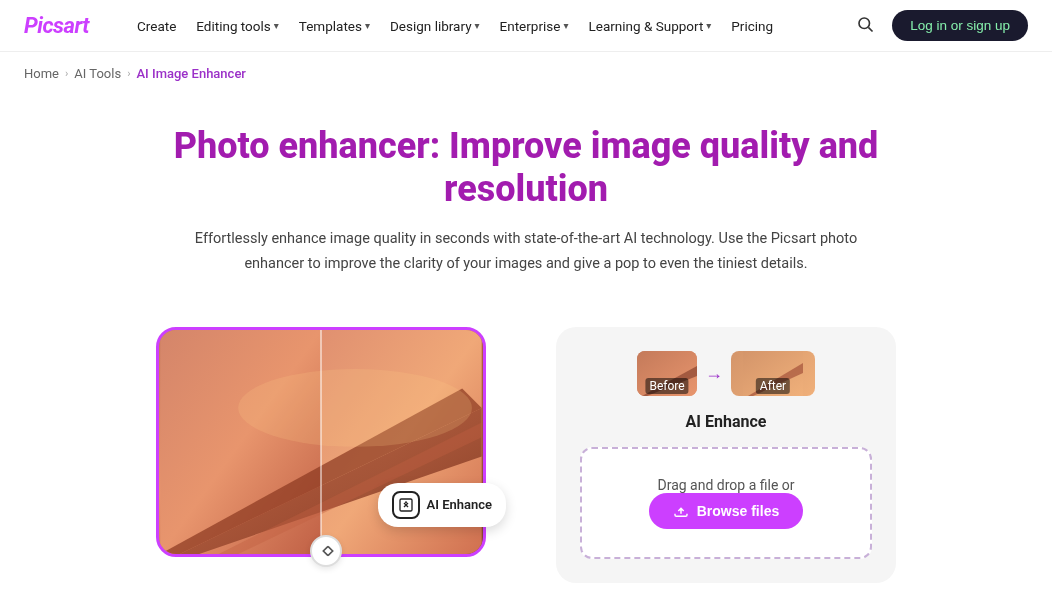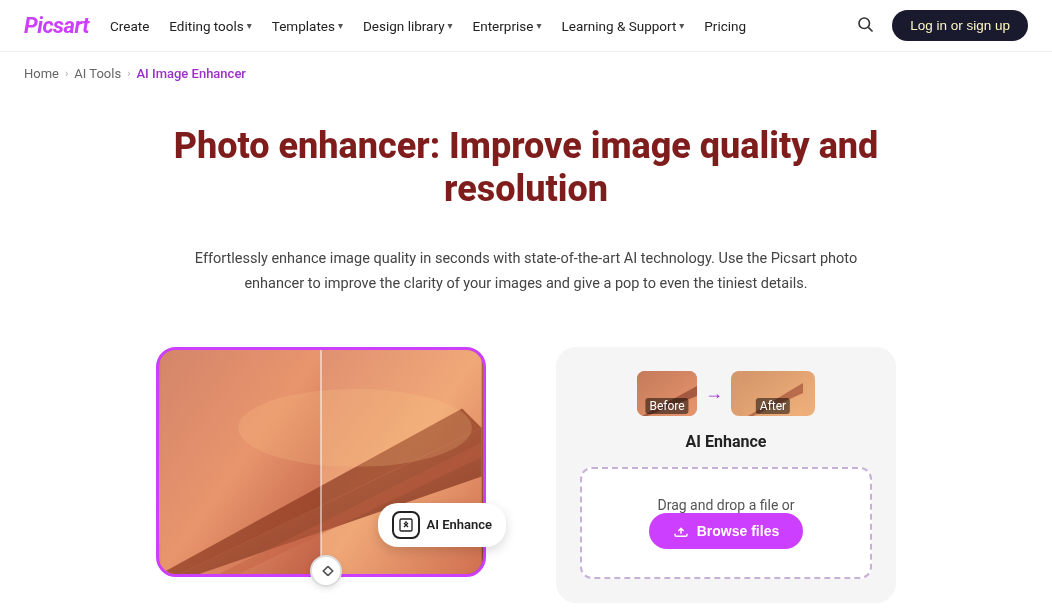--- a/index.html
+++ b/index.html
@@ -4,50 +4,50 @@
   <style>
     * { margin: 0; padding: 0; box-sizing: border-box; }
     body { font-family: -apple-system, BlinkMacSystemFont, 'Segoe UI', Roboto, sans-serif; background: #fff; color: #222; font-size: 14px; }
 
     
     nav {
       display: flex; align-items: center; justify-content: space-between;
       padding: 0 24px; height: 52px; border-bottom: 1px solid #eee;
       position: relative; z-index: 10;
     }
-    .nav-left { display: flex; align-items: center; gap: 13px; }
+    .nav-left { display: flex; align-items: center; gap: 40px; }
     .nav-logo { font-size: 22px; font-weight: 700; color: #cc3fff; letter-spacing: -0.5px; font-style: italic; }
     .nav-links { display: flex; align-items: center; gap: 4px; }
     .nav-link {
       font-size: 13.5px; color: #222; text-decoration: none; padding: 6px 8px;
       border-radius: 4px; display: flex; align-items: center; gap: 3px; cursor: pointer;
     }
     .nav-link .chevron { font-size: 10px; color: #555; }
     .nav-right { display: flex; align-items: center; gap: 12px; }
     .nav-search { cursor: pointer; padding: 6px; border-radius: 4px; }
     .btn-login {
-      background: #1a1a2e; color: #fef9c3; border: none; border-radius: 20px;
+      background: #1a1a2e; color: #86efac; border: none; border-radius: 20px;
       padding: 8px 18px; font-size: 13.5px; cursor: pointer; font-weight: 500;
     }
 
     
     .breadcrumb {
       display: flex; align-items: center; gap: 6px;
       padding: 14px 24px; font-size: 13px; color: #666;
     }
     .breadcrumb a { color: #666; text-decoration: none; }
     .breadcrumb .sep { color: #aaa; font-size: 11px; }
     .breadcrumb .current { color: #9b30c8; font-weight: 500; }
 
     
     .hero {
       text-align: center; padding: 30px 24px 40px;
       max-width: 800px; margin: 0 auto;
     }
-    .hero h1 { font-size: 36px; font-weight: 800; line-height: 1.2; color: #7f1d1d; margin-bottom: 36px; }
+    .hero h1 { font-size: 36px; font-weight: 800; line-height: 1.2; color: #a21caf; margin-bottom: 16px; }
     .hero p { font-size: 14.5px; color: #444; line-height: 1.7; max-width: 720px; margin: 0 auto; }
 
     
     .main-content {
       display: flex; align-items: flex-start; justify-content: center;
       gap: 60px; padding: 10px 60px 40px;
     }
 
     
     .preview-left {

